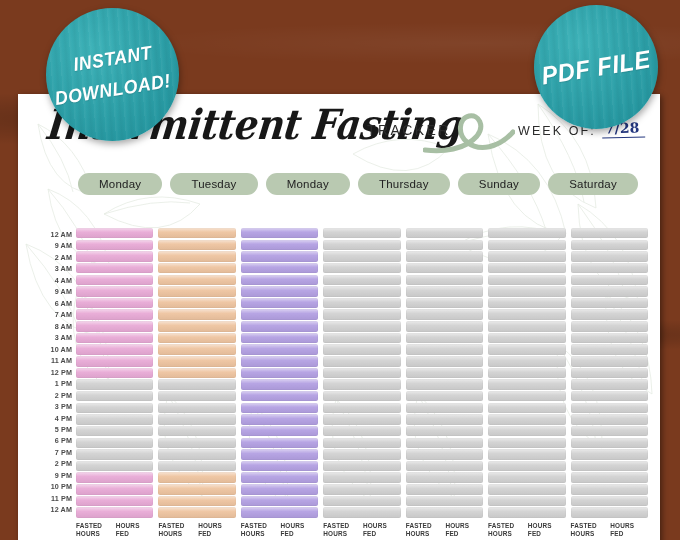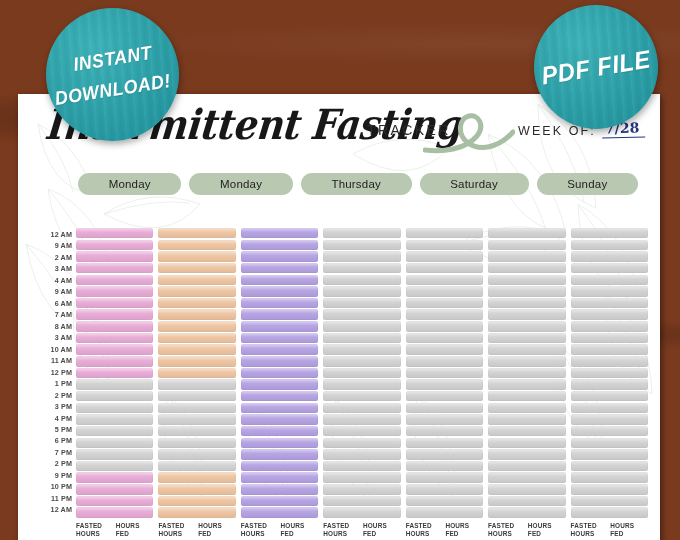--- a/index.html
+++ b/index.html
@@ -291,24 +291,25 @@
       </svg>
 
       <div id="weekof-wrap">
         <span id="weekof-label">WEEK OF:</span>
         <span id="weekof-value">7/28</span>
       </div>
     </div>
 
     <div id="daystrip">
         <div class="day-pill">Monday</div>
+        <div class="day-pill">Tuesday</div>
         <div class="day-pill">Monday</div>
         <div class="day-pill">Thursday</div>
+        <div class="day-pill">Sunday</div>
         <div class="day-pill">Saturday</div>
-        <div class="day-pill">Sunday</div>
       </div>
 
     <div id="grid">
       <div id="timecol">
           <div class="time-label">12 AM</div>
           <div class="time-label">9 AM</div>
           <div class="time-label">2 AM</div>
           <div class="time-label">3 AM</div>
           <div class="time-label">4 AM</div>
           <div class="time-label">9 AM</div>

